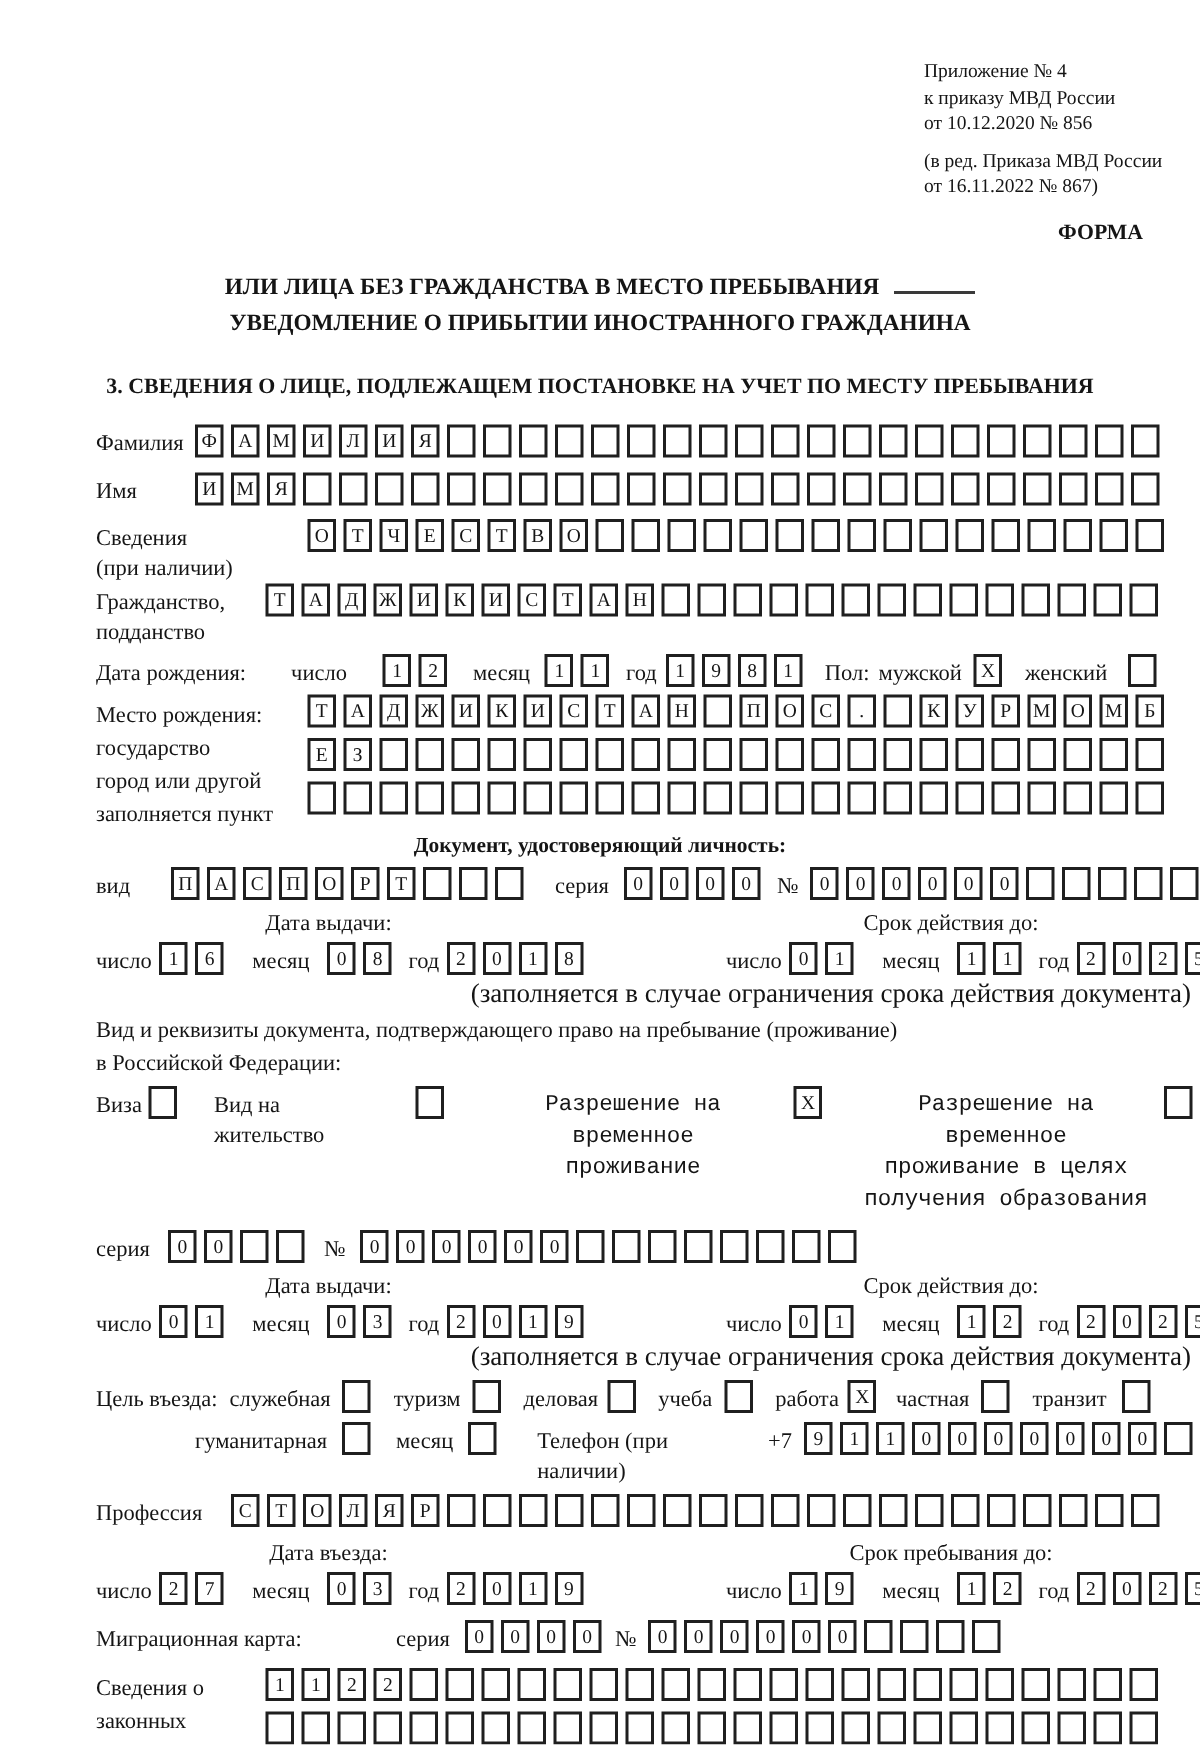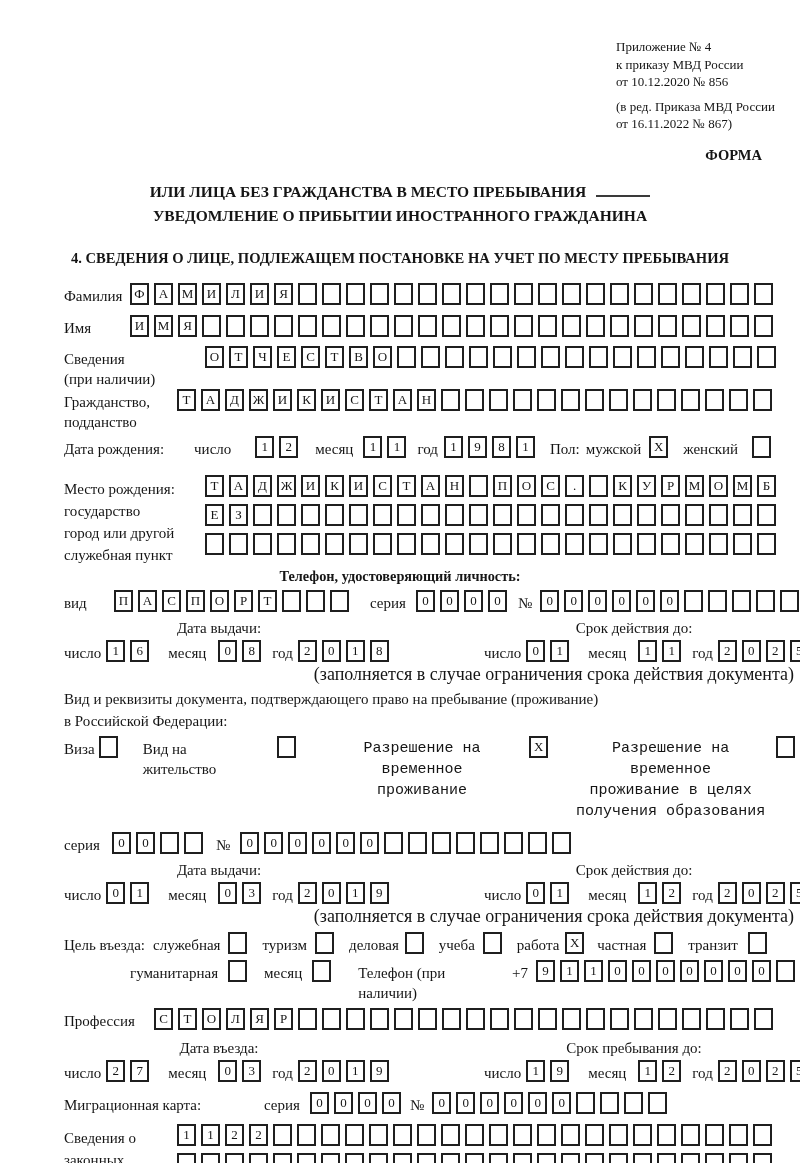--- a/index.html
+++ b/index.html
@@ -55,21 +55,21 @@
   </div>
   <div class="forma">ФОРМА</div>
 
   <div class="titleblock">
     <div>
       <span>ИЛИ ЛИЦА БЕЗ ГРАЖДАНСТВА В МЕСТО ПРЕБЫВАНИЯ</span><span class="blank-line"></span>
     </div>
     <div>УВЕДОМЛЕНИЕ О ПРИБЫТИИ ИНОСТРАННОГО ГРАЖДАНИНА</div>
   </div>
 
-  <div class="sec-heading">4. СВЕДЕНИЯ О ЛИЦЕ, ПОДЛЕЖАЩЕМ ПОСТАНОВКЕ НА УЧЕТ ПО МЕСТУ ПРЕБЫВАНИЯ</div>
+  <div class="sec-heading">3. СВЕДЕНИЯ О ЛИЦЕ, ПОДЛЕЖАЩЕМ ПОСТАНОВКЕ НА УЧЕТ ПО МЕСТУ ПРЕБЫВАНИЯ</div>
 
   <div class="content">
 
     <div class="frow" style="margin-top:12px">
       <div class="flabel" style="width:66px">Фамилия</div>
       <div class="boxrow"><span class="box">Ф</span><span class="box">А</span><span class="box">М</span><span class="box">И</span><span class="box">Л</span><span class="box">И</span><span class="box">Я</span><span class="box"></span><span class="box"></span><span class="box"></span><span class="box"></span><span class="box"></span><span class="box"></span><span class="box"></span><span class="box"></span><span class="box"></span><span class="box"></span><span class="box"></span><span class="box"></span><span class="box"></span><span class="box"></span><span class="box"></span><span class="box"></span><span class="box"></span><span class="box"></span><span class="box"></span><span class="box"></span></div>
     </div>
 
     <div class="frow" style="margin-top:9px">
       <div class="flabel" style="width:66px">Имя</div>
@@ -100,35 +100,35 @@
       <span class="boxrow" style="margin-left:10px"><span class="box">1</span><span class="box">1</span></span>
       <span class="dlbl" style="margin-left:6px">год</span>
       <span class="boxrow" style="margin-left:6px"><span class="box">1</span><span class="box">9</span><span class="box">8</span><span class="box">1</span></span>
       <span class="dlbl" style="margin-left:10px">Пол:</span>
       <span class="dlbl" style="margin-left:6px">мужской</span>
       <span class="boxrow" style="margin-left:8px"><span class="box">X</span></span>
       <span class="dlbl" style="margin-left:10px">женский</span>
       <span class="boxrow" style="margin-left:14px"><span class="box"></span></span>
     </div>
 
-    <div class="frow" style="margin-top:16px">
+    <div class="frow" style="margin-top:4px">
       <div class="flabel" style="width:141px; line-height:22px">
         <div>Место рождения:</div>
         <div>государство</div>
         <div>город или другой</div>
-        <div>служебная пункт</div>
+        <div>заполняется пункт</div>
       </div>
       <div class="boxstack">
         <div class="boxrow"><span class="box">Т</span><span class="box">А</span><span class="box">Д</span><span class="box">Ж</span><span class="box">И</span><span class="box">К</span><span class="box">И</span><span class="box">С</span><span class="box">Т</span><span class="box">А</span><span class="box">Н</span><span class="box"></span><span class="box">П</span><span class="box">О</span><span class="box">С</span><span class="box">.</span><span class="box"></span><span class="box">К</span><span class="box">У</span><span class="box">Р</span><span class="box">М</span><span class="box">О</span><span class="box">М</span><span class="box">Б</span></div>
         <div class="boxrow"><span class="box">Е</span><span class="box">З</span><span class="box"></span><span class="box"></span><span class="box"></span><span class="box"></span><span class="box"></span><span class="box"></span><span class="box"></span><span class="box"></span><span class="box"></span><span class="box"></span><span class="box"></span><span class="box"></span><span class="box"></span><span class="box"></span><span class="box"></span><span class="box"></span><span class="box"></span><span class="box"></span><span class="box"></span><span class="box"></span><span class="box"></span><span class="box"></span></div>
         <div class="boxrow"><span class="box"></span><span class="box"></span><span class="box"></span><span class="box"></span><span class="box"></span><span class="box"></span><span class="box"></span><span class="box"></span><span class="box"></span><span class="box"></span><span class="box"></span><span class="box"></span><span class="box"></span><span class="box"></span><span class="box"></span><span class="box"></span><span class="box"></span><span class="box"></span><span class="box"></span><span class="box"></span><span class="box"></span><span class="box"></span><span class="box"></span><span class="box"></span></div>
       </div>
     </div>
 
-    <div class="center-bold" style="margin:2px 64px 0 0">Телефон, удостоверяющий личность:</div>
+    <div class="center-bold" style="margin:2px 64px 0 0">Документ, удостоверяющий личность:</div>
 
     <div class="frow" style="margin-top:5px">
       <span class="flabel" style="width:50px">вид</span>
       <span class="boxrow"><span class="box">П</span><span class="box">А</span><span class="box">С</span><span class="box">П</span><span class="box">О</span><span class="box">Р</span><span class="box">Т</span><span class="box"></span><span class="box"></span><span class="box"></span></span>
       <span class="dlbl" style="margin:0 10px 0 16px">серия</span>
       <span class="boxrow"><span class="box">0</span><span class="box">0</span><span class="box">0</span><span class="box">0</span></span>
       <span class="dlbl" style="margin:0 8px 0 6px">№</span>
       <span class="boxrow"><span class="box">0</span><span class="box">0</span><span class="box">0</span><span class="box">0</span><span class="box">0</span><span class="box">0</span><span class="box"></span><span class="box"></span><span class="box"></span><span class="box"></span><span class="box"></span></span>
     </div>
 

